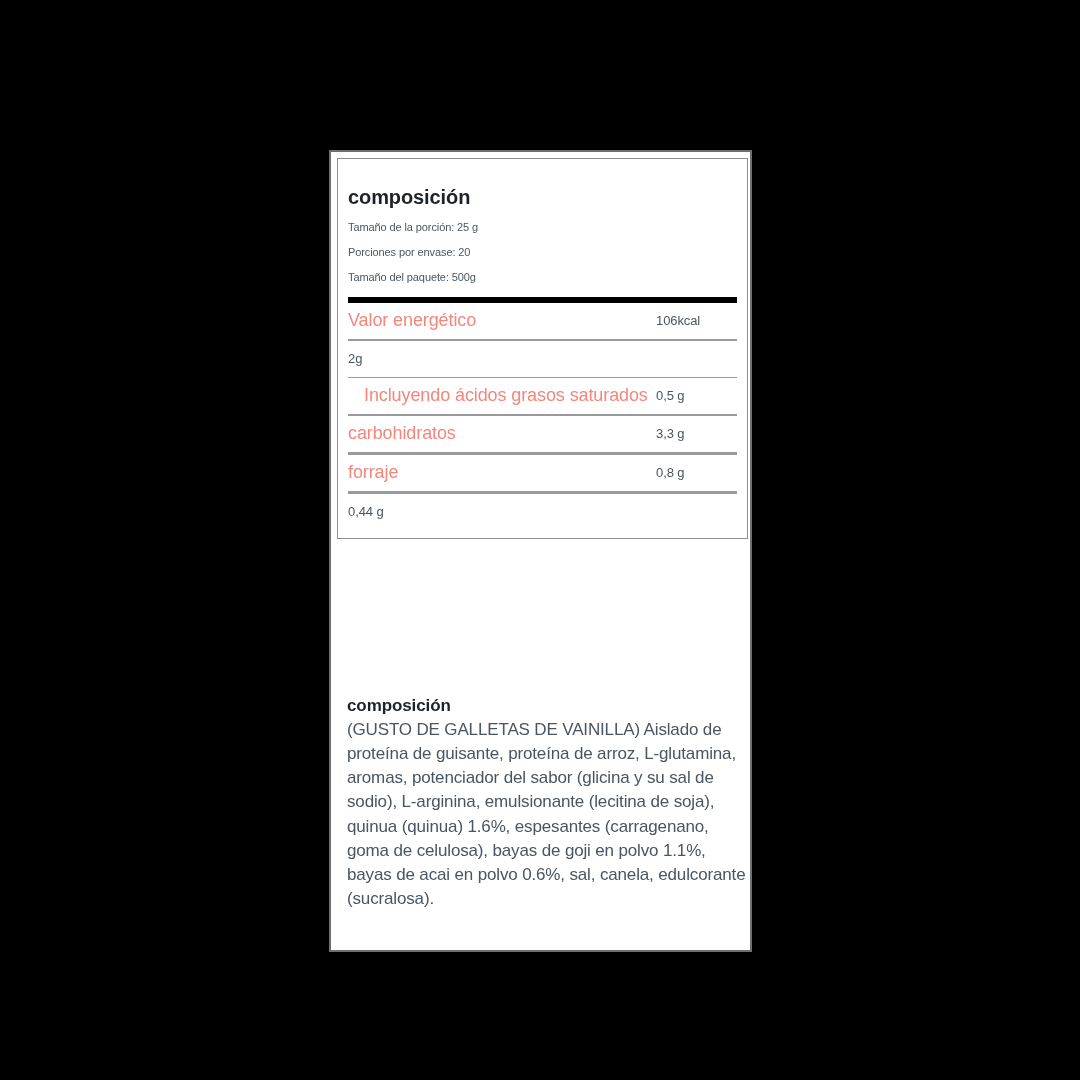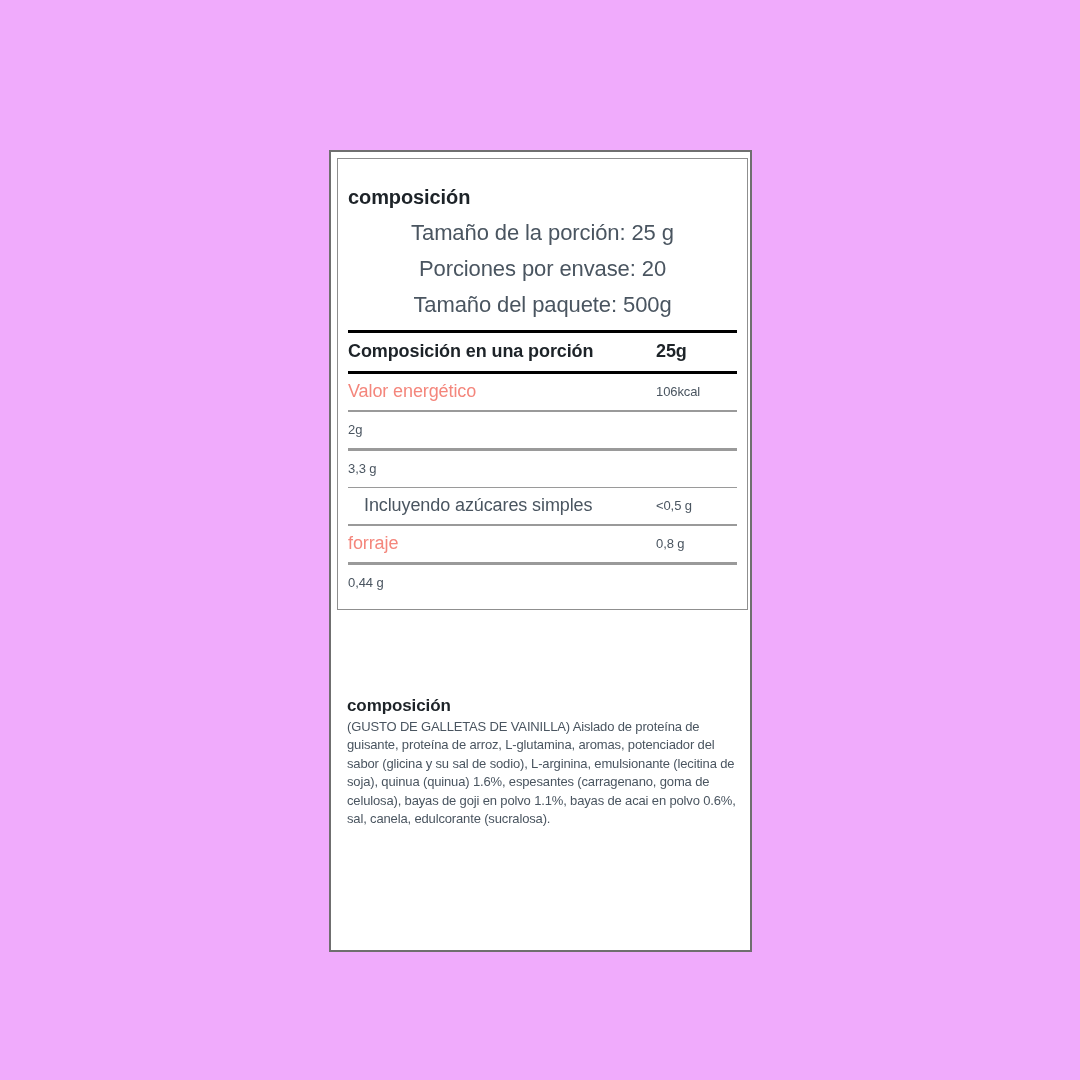--- a/index.html
+++ b/index.html
@@ -11,21 +11,21 @@
     width: 1080px;
     height: 1080px;
     font-family: "Liberation Sans", sans-serif;
     -webkit-font-smoothing: antialiased;
   }
 
   #canvas {
     position: relative;
     width: 1080px;
     height: 1080px;
-    background: #f0abfc;
+    background: #000000;
     overflow: hidden;
   }
 
   
   .panel {
     position: absolute;
     left: 329px;
     top: 150px;
     width: 423px;
     height: 802px;
@@ -57,26 +57,25 @@
   .section-title {
     font-size: 20px;
     font-weight: bold;
     color: #1d2328;
     letter-spacing: -0.1px;
     padding-top: 27px;
     padding-bottom: 6px;
   }
 
   .serving-line {
-    font-size: 22px;
+    font-size: 11px;
     color: #4a5560;
     line-height: 1.0;
     padding: 7px 0 7px 0;
     letter-spacing: -0.1px;
-    text-align: center;
   }
 
   .rule-thick {
     height: 3px;
     background: #000000;
     margin-top: 7px;
   }
   .rule-thin {
     height: 1.5px;
     background: #9a9a9a;
@@ -124,21 +123,21 @@
     width: 400px;
   }
   .ing-title {
     font-size: 17px;
     font-weight: bold;
     color: #1d2328;
     letter-spacing: -0.1px;
     margin-bottom: 2px;
   }
   .ing-body {
-    font-size: 13px;
+    font-size: 17px;
     line-height: 1.42;
     color: #4a5560;
     letter-spacing: -0.15px;
     white-space: pre-line;
   }
 </style>
 </head>
 <body>
 
 <div id="canvas">
@@ -150,49 +149,46 @@
         <div class="section-title">composición</div>
 
         <div>
           <div class="serving-line">Tamaño de la porción: 25 g</div>
           <div class="serving-line">Porciones por envase: 20</div>
           <div class="serving-line">Tamaño del paquete: 500g</div>
         </div>
 
         <div class="rule-thick"></div>
 
-        <div class="nrow header">
-          <div class="lbl">Composición en una porción</div>
-          <div class="val">25g</div>
-        </div>
 
         <div class="rule-thick" style="margin-top:0"></div>
 
         <div class="nrow">
           <div class="lbl coral">Valor energético</div>
           <div class="val">106kcal</div>
         </div>
         <div class="rule-thin"></div>
 
         <div class="nrow">
           <div class="val">2g</div>
         </div>
         <div class="rule-thin"></div>
 
-        <div class="rule-thin"></div>
-
-        <div class="nrow">
+        <div class="nrow">
+          <div class="lbl coral indent">Incluyendo ácidos grasos saturados</div>
+          <div class="val">0,5 g</div>
+        </div>
+        <div class="rule-thin"></div>
+
+        <div class="nrow">
+          <div class="lbl coral">carbohidratos</div>
           <div class="val">3,3 g</div>
         </div>
         <div class="rule-thin"></div>
 
-        <div class="nrow">
-          <div class="lbl dark indent">Incluyendo azúcares simples</div>
-          <div class="val">&lt;0,5 g</div>
-        </div>
         <div class="rule-thin"></div>
 
         <div class="nrow">
           <div class="lbl coral">forraje</div>
           <div class="val">0,8 g</div>
         </div>
         <div class="rule-thin"></div>
 
         <div class="rule-thin"></div>
 

